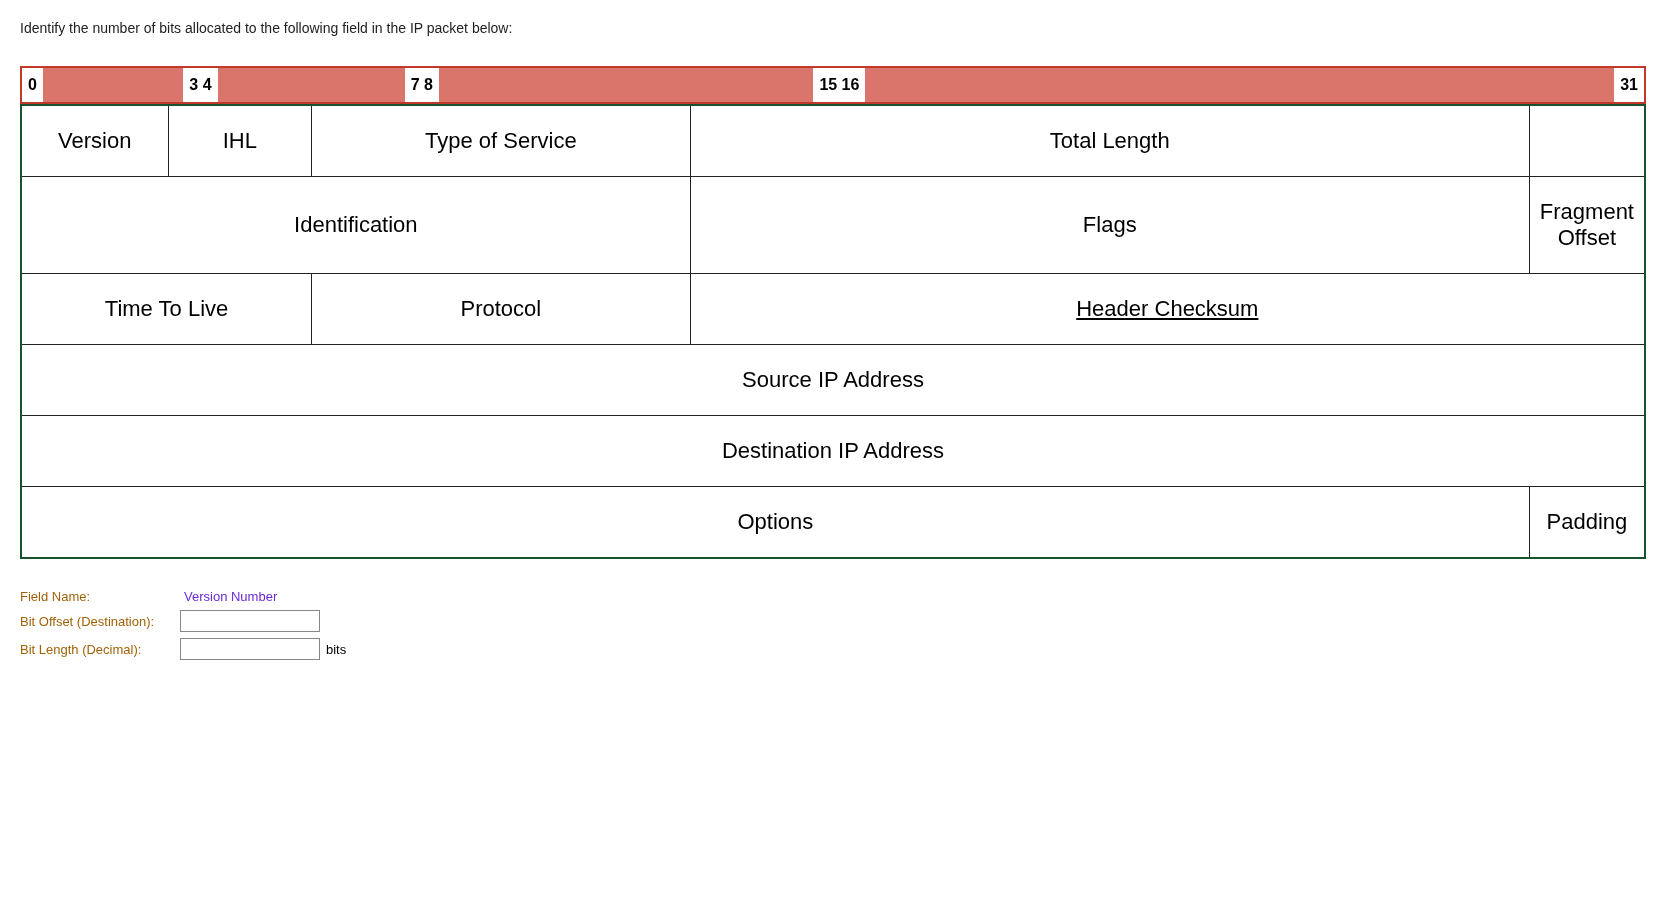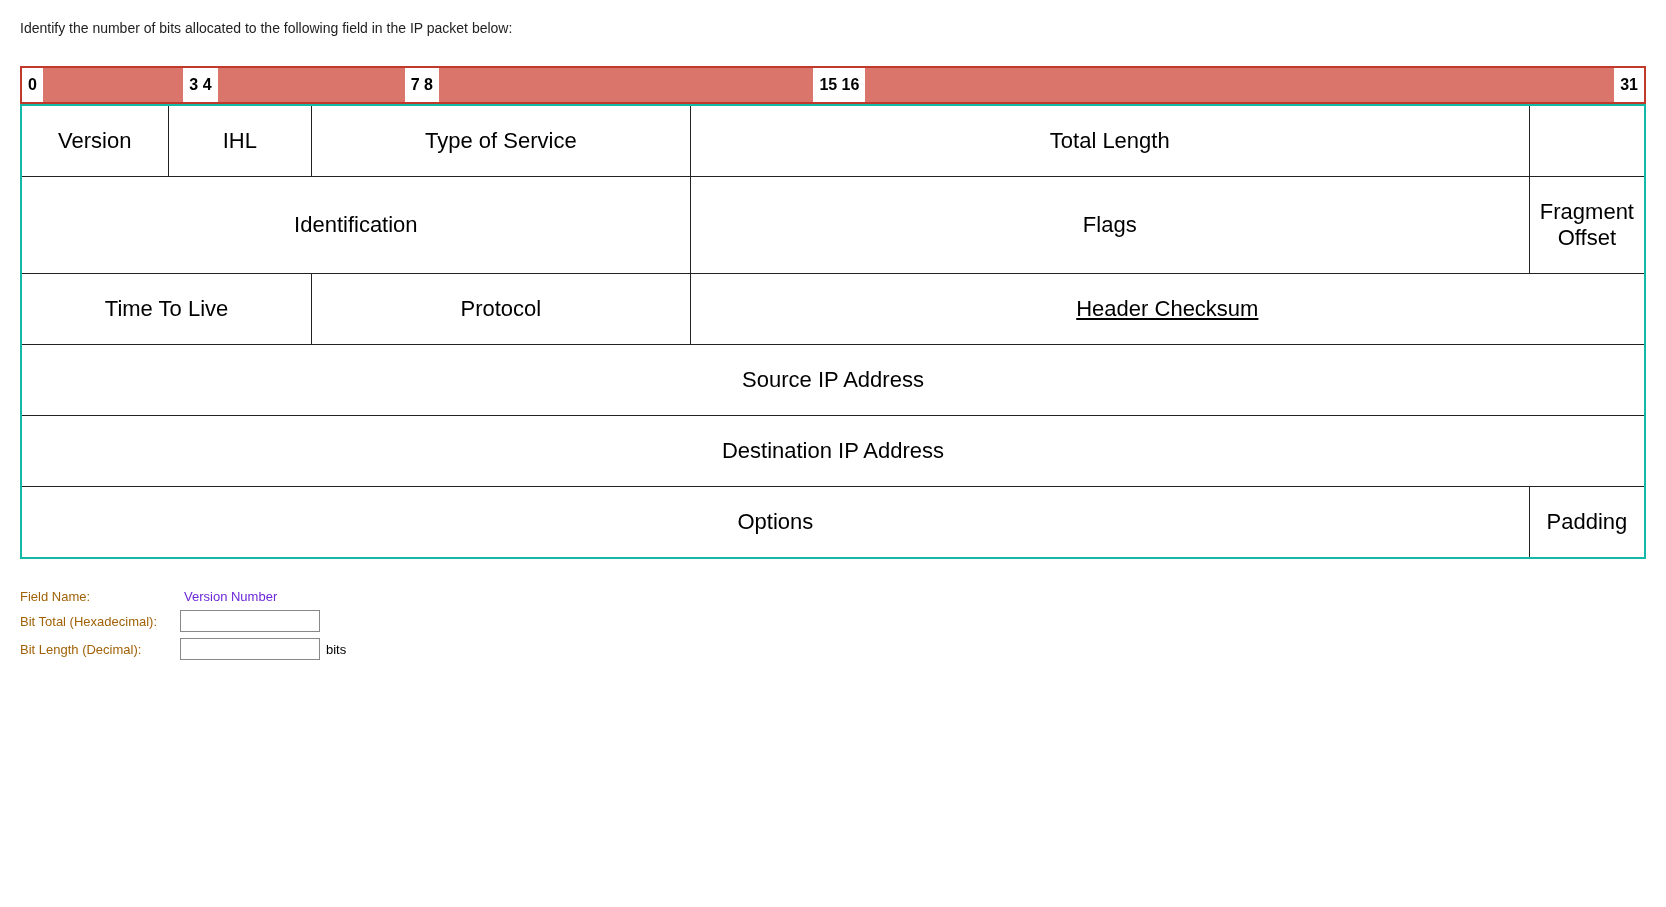--- a/index.html
+++ b/index.html
@@ -39,21 +39,21 @@
     .bit-segment {
       background: #d9756a;
       height: 100%;
       flex-shrink: 0;
     }
 
     
     .ip-table {
       border-collapse: collapse;
       width: 100%;
-      border: 2px solid #14b8a6;
+      border: 2px solid #14532d;
       margin-top: 0;
     }
 
     .ip-table td {
       border: 1.5px solid #222;
       text-align: center;
       vertical-align: middle;
       font-size: 22px;
       padding: 22px 10px;
     }
@@ -154,21 +154,21 @@
     </tr>
   </tbody>
 </table>
 
 <div class="form-section">
   <div class="form-row">
     <span class="form-label">Field Name:</span>
     <span class="form-value">Version Number</span>
   </div>
   <div class="form-row">
-    <span class="form-label">Bit Total (Hexadecimal):</span>
+    <span class="form-label">Bit Offset (Destination):</span>
     <input class="form-input" type="text" value="" style="">
   </div>
   <div class="form-row">
     <span class="form-label">Bit Length (Decimal):</span>
     <input class="form-input" type="text" value="" style="">
     <span class="bits-label">bits</span>
   </div>
 </div>
 
 </body></html>

